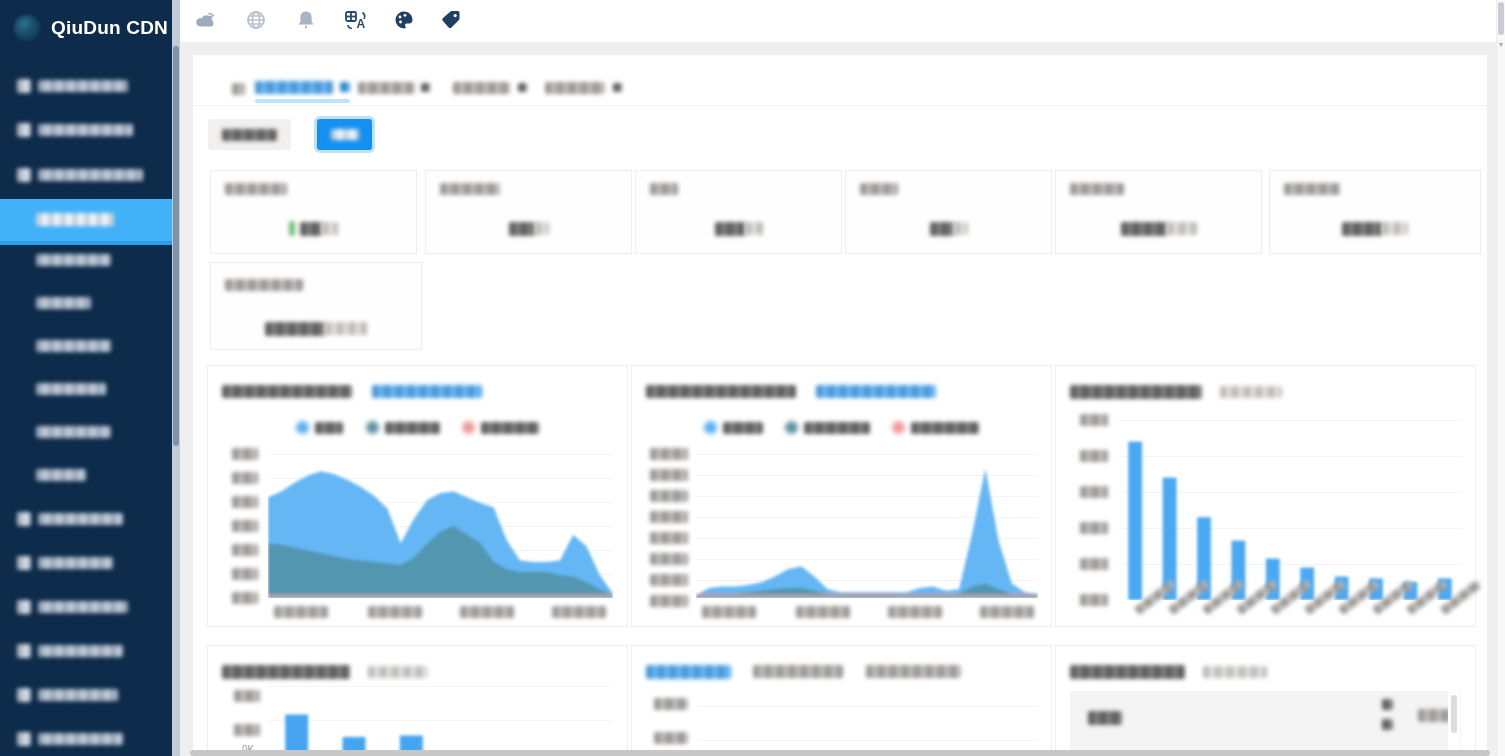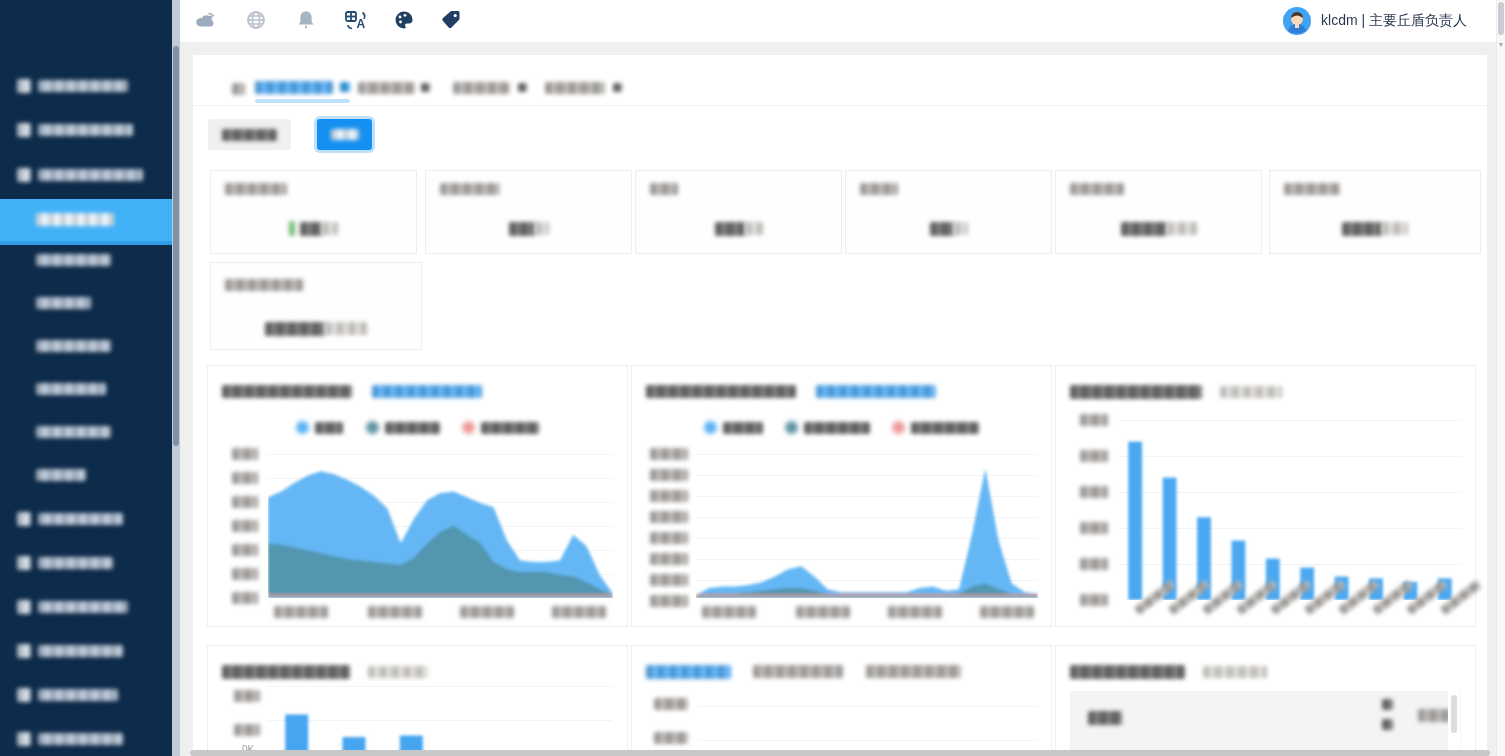--- a/index.html
+++ b/index.html
@@ -77,20 +77,24 @@
   .hscroll{position:absolute;left:190px;top:750px;width:1307px;height:6px;background:#f1f1f1;z-index:30;}
   .hthumb{position:absolute;left:0;top:0;height:6px;width:1300px;background:#c7c7c7;border-radius:3px;}
   .vscroll{position:absolute;right:0;top:0;width:8px;height:756px;background:#f8f8f8;border-left:1px solid #ececec;z-index:31;}
   .vthumb{position:absolute;left:1px;top:2px;width:6px;height:33px;background:#c9ccd0;border-radius:3px;}
   .varrow{position:absolute;left:0;top:41px;width:8px;text-align:center;font-size:7px;color:#a5a8ad;}
 </style>
 </head>
 <body>
 
 <aside class="sidebar">
+  <div class="logo">
+    <div class="logo-badge"></div>
+    <div class="logo-title">QiuDun CDN</div>
+  </div>
 
   <div class="snav-item" style="top:74px;">
     <span class="rd rd-sideicon snav-icon"></span>
     <span class="rd rd-side snav-text" style="width:90px;"></span>
   </div>
   <div class="snav-item" style="top:118px;">
     <span class="rd rd-sideicon snav-icon"></span>
     <span class="rd rd-side snav-text" style="width:95px;"></span>
   </div>
   <div class="snav-item" style="top:163px;">
@@ -192,30 +196,20 @@
       <circle cx="7.5" cy="13" r="1.4" fill="#ffffff"></circle>
     </svg>
   </div>
   <div class="tb-icon" style="left:256px;">
     <svg width="22" height="22" viewBox="0 0 22 22">
       <path d="M3 9 L10.5 2.5 a2 2 0 0 1 1.4-.5 H18 a1.5 1.5 0 0 1 1.5 1.5 v6 a2 2 0 0 1-.6 1.4 L11.5 18.5 a2 2 0 0 1-2.8 0 L3 12 a2 2 0 0 1 0-3 Z" fill="#1f3f63"></path>
       <circle cx="15.2" cy="6.6" r="1.6" fill="#ffffff"></circle>
     </svg>
   </div>
 
-  <div class="user">
-    <svg width="28" height="28" viewBox="0 0 28 28">
-      <circle cx="14" cy="14" r="14" fill="#41a3f3"></circle>
-      <circle cx="14" cy="12" r="6" fill="#fcd9b6"></circle>
-      <path d="M8 11 a6 6 0 0 1 12 0 l-1-.5 q-5-4-10 0 Z" fill="#4a3425"></path>
-      <path d="M5 24 a9 7 0 0 1 18 0 q-9 5-18 0 Z" fill="#2f7fd6"></path>
-      <rect x="12" y="17" width="4" height="4" fill="#fcd9b6"></rect>
-    </svg>
-    <span class="user-name">klcdm | 主要丘盾负责人</span>
-  </div>
 </header>
 
 <div class="content">
   <div class="panel">
 
     <span class="rd rd-gray" style="position:absolute;left:39px;top:28px;width:13px;"></span>
     <div>
       <span class="rd rd-blue" style="position:absolute;left:62px;top:26px;width:78px;height:13px;"></span>
       <span class="rd rd-bluedark" style="position:absolute;left:147px;top:27px;width:10px;height:10px;"></span>
       <span class="tab-underline" style="left:62px;width:95px;"></span>

